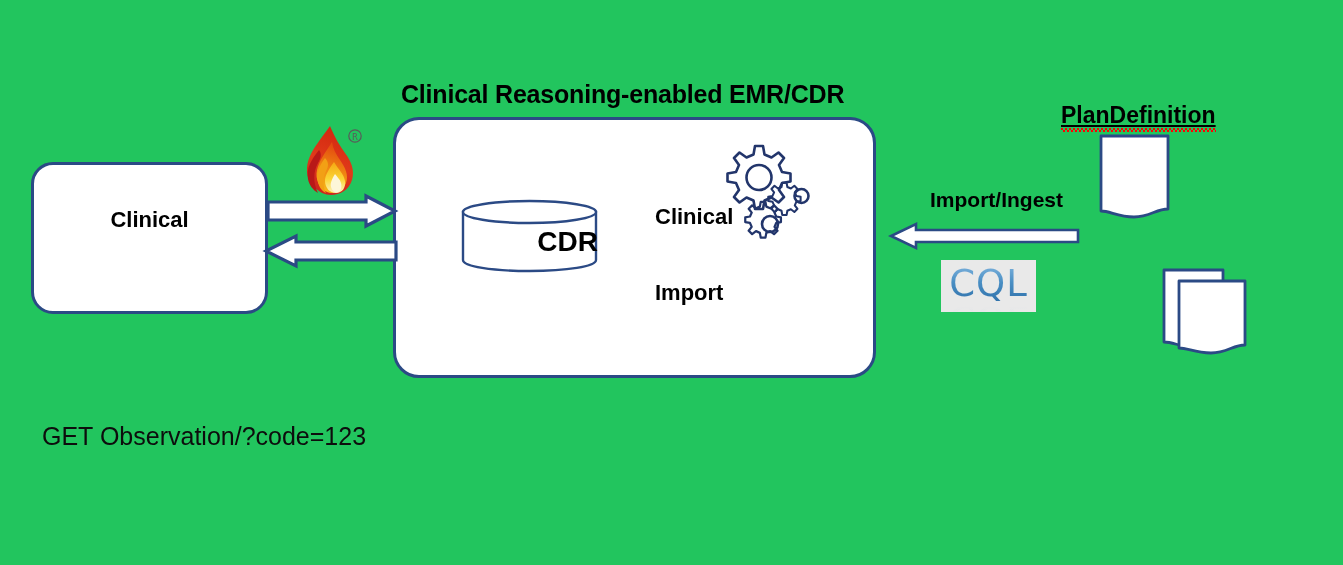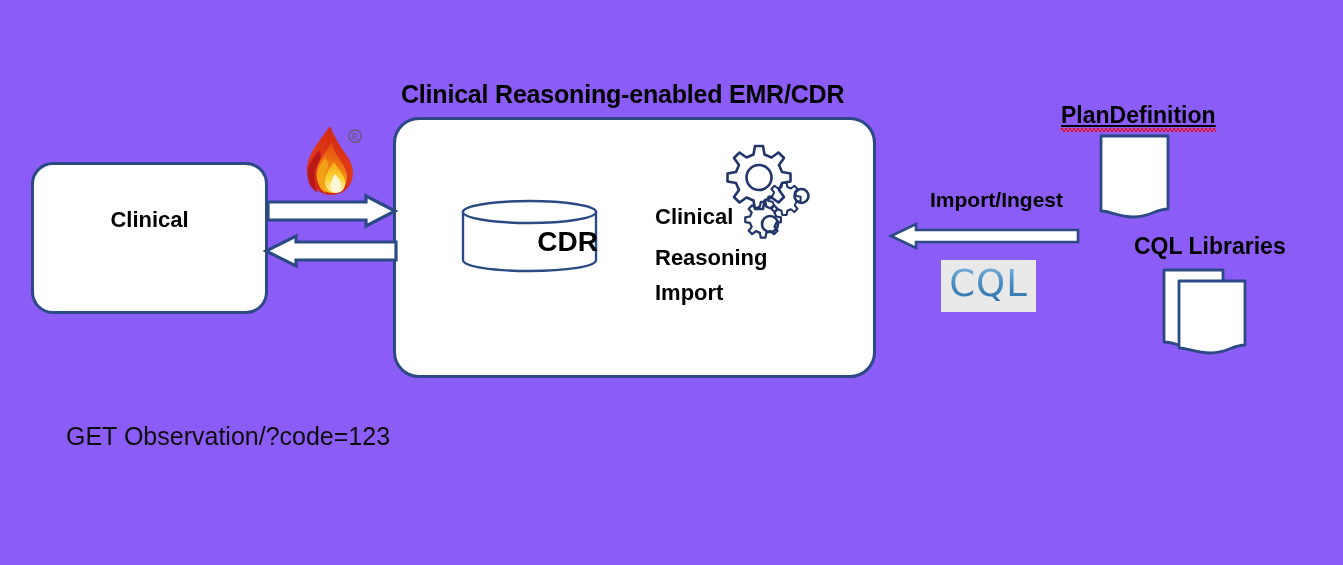--- a/index.html
+++ b/index.html
@@ -8,21 +8,21 @@
     background: #ffffff;
   }
   body {
     font-family: "Liberation Sans", sans-serif;
     color: #000000;
   }
   #canvas {
     position: relative;
     width: 1343px;
     height: 565px;
-    background: #8b5cf6;
+    background: #22c55e;
     overflow: hidden;
   }
   .abs { position: absolute; }
 
   
   .diagram-title {
     font-weight: bold;
     font-size: 25px;
     letter-spacing: -0.2px;
     white-space: nowrap;
@@ -231,21 +231,20 @@
         <path d="M85.5 47 L91 47 L92 52.5 L96.5 54.5 L101 51 L105 55 L101.5 59.5 L103.5 64 L109 65
                  L109 70.5 L103.5 71.5 L101.5 76 L105 80.5 L101 84.5 L96.5 81 L92 83 L91 88.5
                  L85.5 88.5 L84.5 83 L80 81 L75.5 84.5 L71.5 80.5 L75 76 L73 71.5 L67.5 70.5
                  L67.5 65 L73 64 L75 59.5 L71.5 55 L75.5 51 L80 54.5 L84.5 52.5 Z" transform="translate(-44,6) scale(0.86) translate(20,18)"></path>
         <circle cx="56" cy="84" r="8"></circle>
       </g>
     </svg>
   </div>
 
   <div class="abs engine-label" style="left:655px; top:199px;">Clinical</div>
-  <div class="abs engine-label" style="left:655px; top:240px;">Reasoning</div>
   <div class="abs engine-label" style="left:655px; top:275px;">Import</div>
 
   <div class="abs flow-label" style="left:930px; top:188px;">Import/Ingest</div>
 
   <div class="abs" style="left:888px; top:221px; width:192px; height:30px;">
     <svg width="192" height="30" viewBox="0 0 192 30">
       <path d="M190 9 L28 9 L28 3 L3 15 L28 27 L28 21 L190 21 Z" fill="#ffffff" stroke="#2b4a85" stroke-width="2.6" stroke-linejoin="miter"></path>
     </svg>
   </div>
 
@@ -256,31 +255,30 @@
 
   <div class="abs side-label" style="left:1061px; top:102px;">
     <span class="squiggle underlined">PlanDefinition</span>
   </div>
   <div class="abs" style="left:1098px; top:133px; width:78px; height:86px;">
     <svg width="78" height="86" viewBox="0 0 78 86">
       <path d="M3 3 L70 3 L70 76 C58 76 52 84 36 84 C20 84 12 78 3 78 Z" fill="#ffffff" stroke="#2b4a85" stroke-width="2.8" stroke-linejoin="round"></path>
     </svg>
   </div>
 
-  <div class="abs side-label" style="left:1134px; top:233px;">CQL Libraries</div>
   <div class="abs" style="left:1161px; top:267px; width:96px; height:90px;">
     <svg width="96" height="90" viewBox="0 0 96 90">
 
       <path d="M3 3 L62 3 L62 72 C52 72 46 80 32 80 C20 80 12 75 3 75 Z" fill="#ffffff" stroke="#2b4a85" stroke-width="2.8" stroke-linejoin="round"></path>
 
       <path d="M18 14 L84 14 L84 78 C72 78 66 86 50 86 C34 86 27 81 18 81 Z" fill="#ffffff" stroke="#2b4a85" stroke-width="2.8" stroke-linejoin="round"></path>
     </svg>
   </div>
 
-  <div class="abs request-list" style="left:42px; top:418px;margin-left:24px;">
+  <div class="abs request-list" style="left:42px; top:418px;">
 
     <div>
       <span>GET</span><span> Observation/?code=123</span>
     </div>
 
 
   </div>
 
 </div>
 

